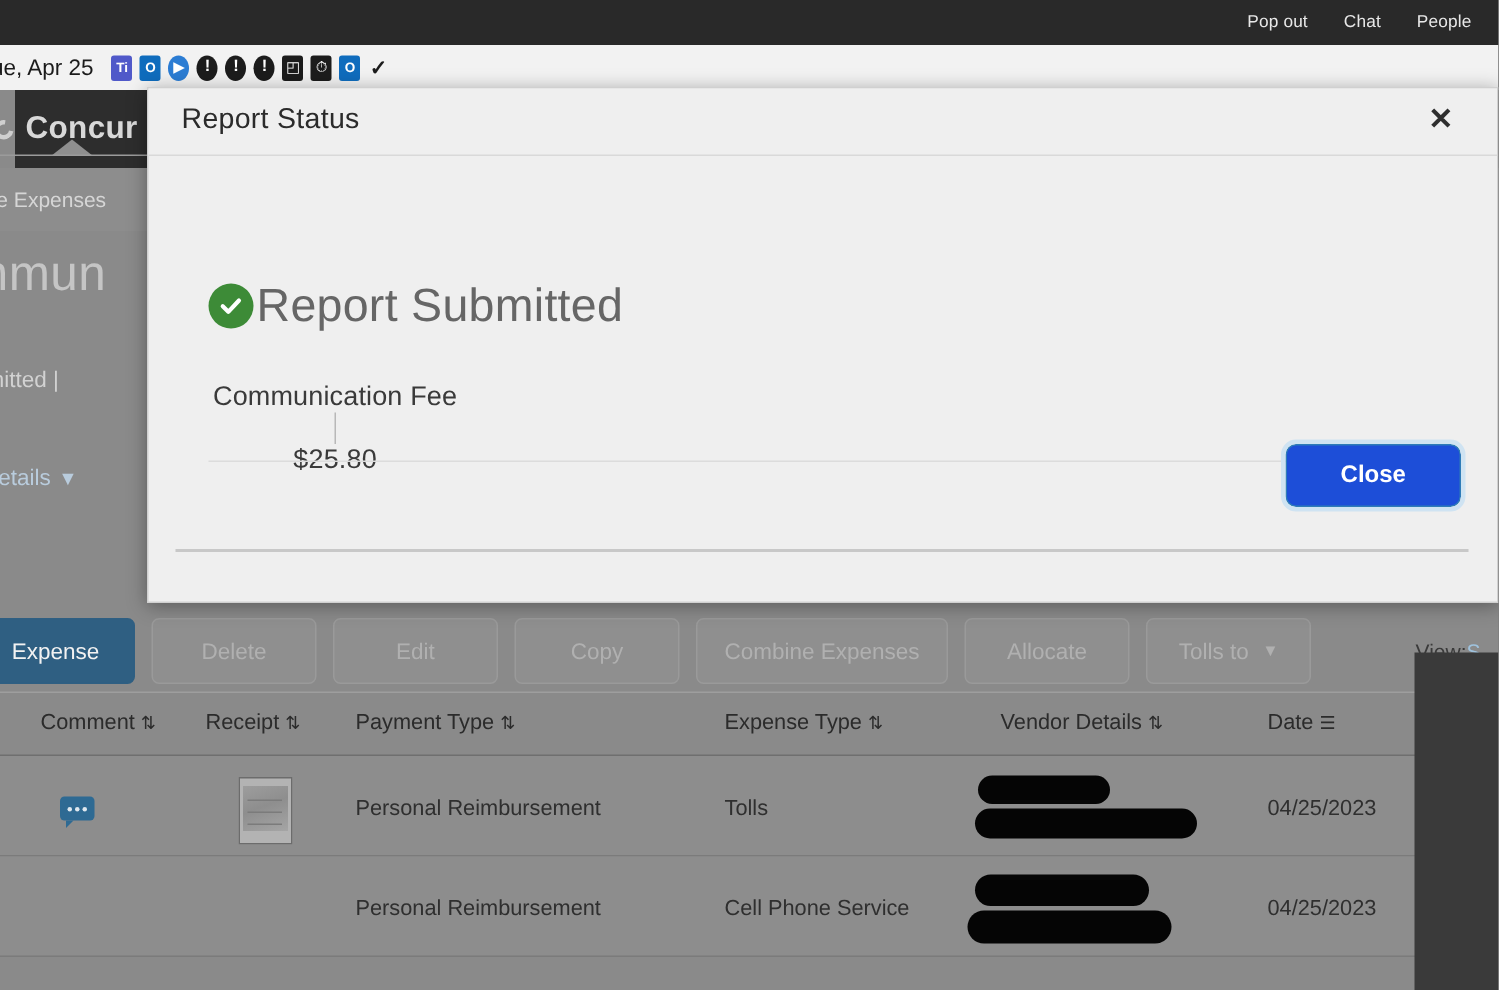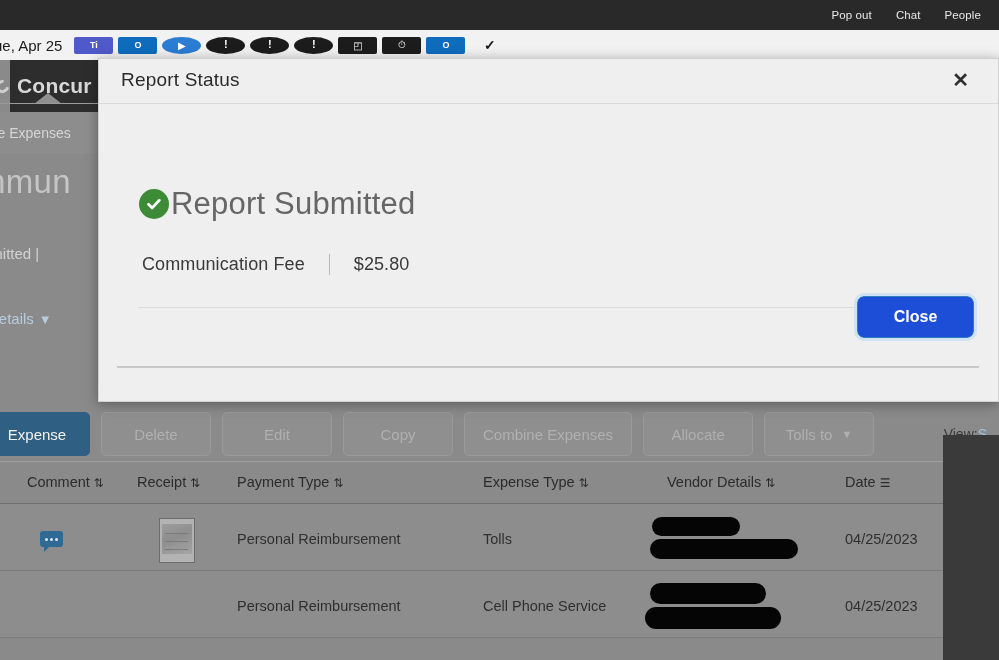--- a/index.html
+++ b/index.html
@@ -55,21 +55,21 @@
     margin-left: -6px;
     margin-right: 12px;
     white-space: nowrap;
   }
   .tray-icons {
     display: flex;
     align-items: center;
     gap: 5px;
   }
   .tray-ico {
-    width: 39px; height: 17px;
+    width: 14px; height: 17px;
     display: inline-flex;
     align-items: center;
     justify-content: center;
     position: relative;
     cursor: pointer;
   }
   .ico-teams {
     background: #5059c9;
     color: #fff;
     font-size: 9px;
@@ -420,20 +420,21 @@
     font-weight: normal;
   }
 
   .fee-row {
     position: absolute;
     left: 43px; top: 150px;
     display: flex;
     align-items: center;
     font-size: 18px;
     color: #3a3a3a;
+    flex-direction: column;
   }
   .fee-name { letter-spacing: .1px; }
   .fee-div {
     width: 1px; height: 21px;
     background: #b8b8b8;
     margin: 0 24px;
   }
   .fee-amt { letter-spacing: .1px; }
 
   .hr-light {

